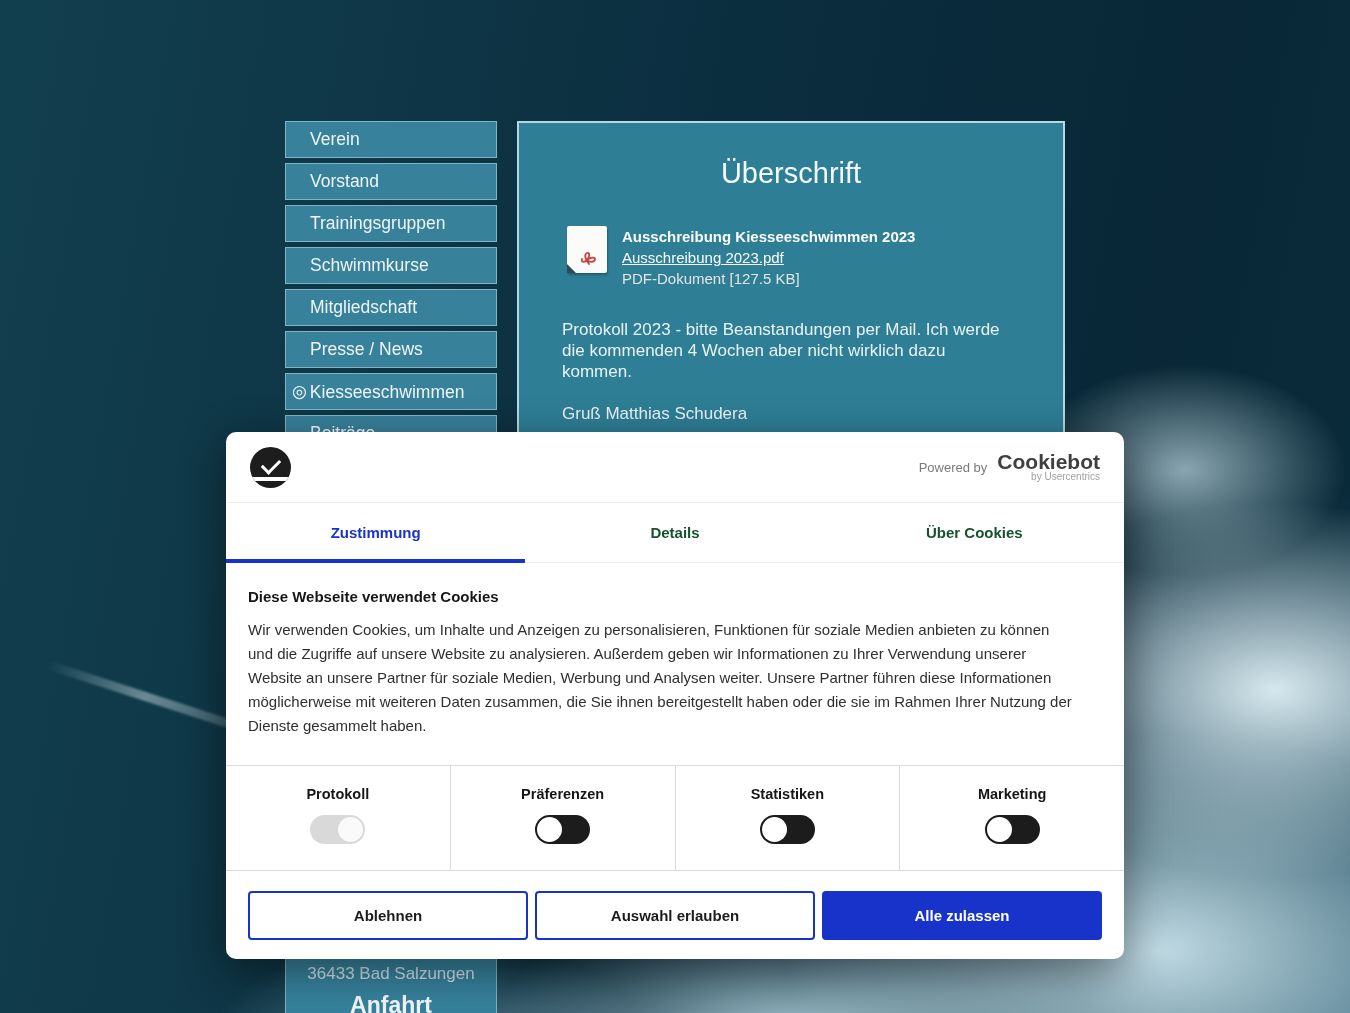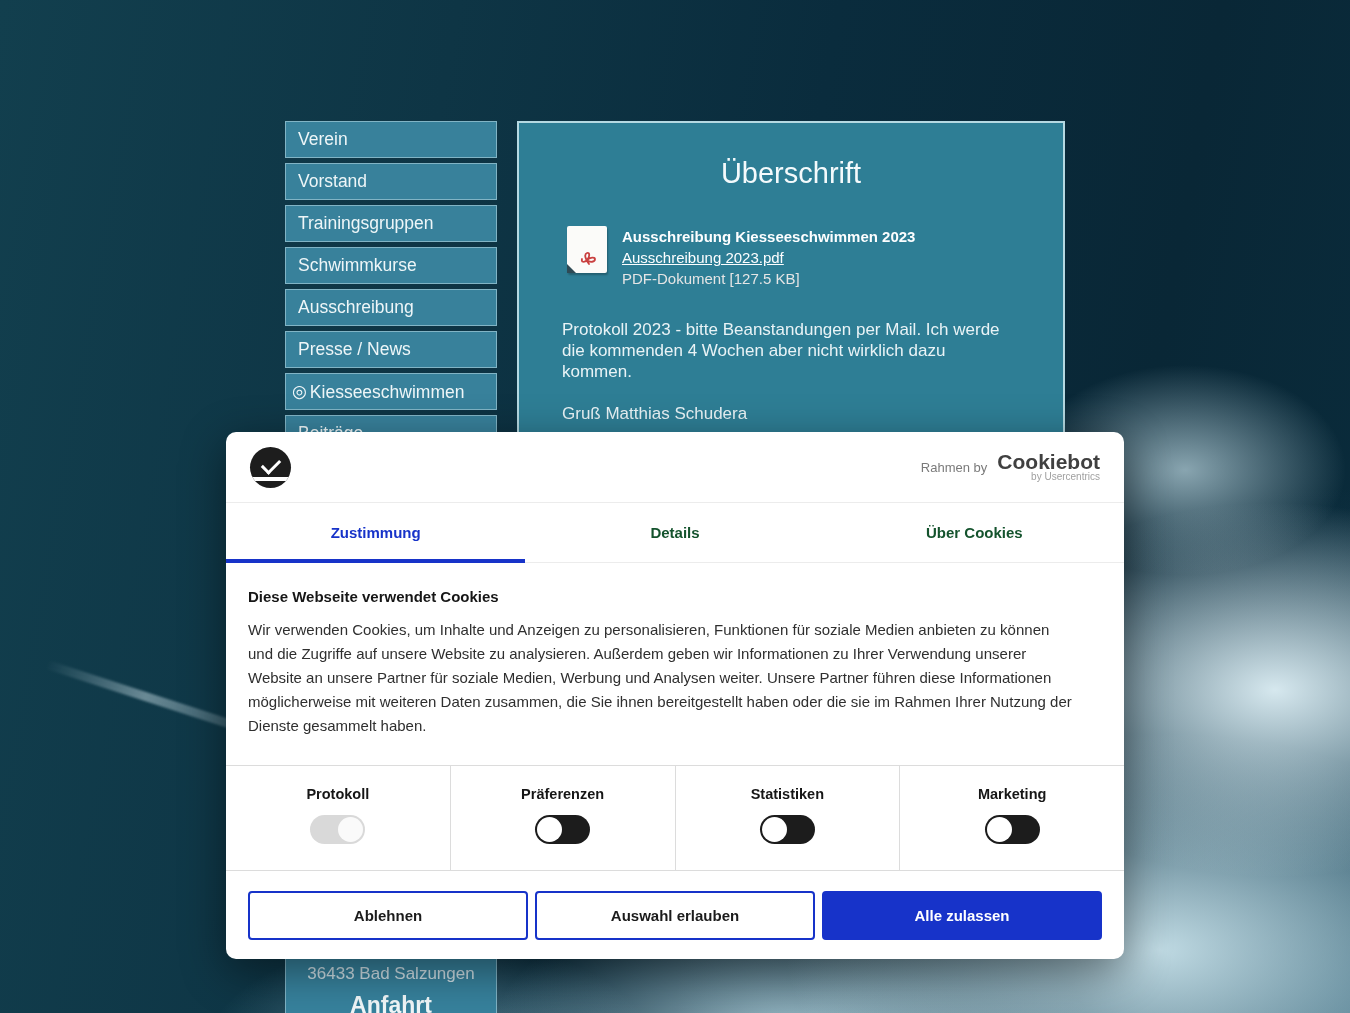--- a/index.html
+++ b/index.html
@@ -23,21 +23,21 @@
   .streak{
     position:absolute;left:40px;top:700px;width:260px;height:9px;z-index:0;
     background:linear-gradient(90deg,rgba(215,235,242,0),rgba(215,235,242,.45) 40%,rgba(215,235,242,0));
     transform:rotate(18deg);border-radius:5px;filter:blur(1px);
   }
   
   .sidebar{position:absolute;left:285px;top:121px;width:212px;z-index:1;}
   .menu-item{
     box-sizing:border-box;height:37px;margin-bottom:5px;
     background:#38819b;border:1px solid rgba(190,222,232,.55);
-    color:#eef6f8;font-size:17.5px;line-height:34px;padding-left:12px;
+    color:#eef6f8;font-size:17.5px;line-height:34px;padding-left:24px;
     white-space:nowrap;overflow:hidden;cursor:pointer;
   }
   .menu-item.active{display:flex;align-items:center;padding-left:6px;}
   .bullseye{font-size:17px;margin-right:3px;color:#f2f8fa;line-height:1;}
   
   .panel{
     position:absolute;left:517px;top:121px;width:548px;height:800px;z-index:1;
     box-sizing:border-box;background:#2e7e95;border:2px solid #b5d9e2;color:#e9f3f6;
   }
   .panel-title{margin-top:34px;text-align:center;font-size:29px;font-weight:400;color:#f4fafc;}
@@ -106,21 +106,21 @@
 <body>
 
 <div class="bg"></div>
 <div class="streak"></div>
 
 <nav class="sidebar">
   <div class="menu-item">Verein</div>
   <div class="menu-item">Vorstand</div>
   <div class="menu-item">Trainingsgruppen</div>
   <div class="menu-item">Schwimmkurse</div>
-  <div class="menu-item">Ausschreibung</div>
+  <div class="menu-item">Mitgliedschaft</div>
   <div class="menu-item">Presse / News</div>
   <div class="menu-item active">
     <span class="bullseye">◎</span>
     <span>Kiesseeschwimmen</span>
   </div>
   <div class="menu-item">Beiträge</div>
 </nav>
 
 <main class="panel">
   <h1 class="panel-title">Überschrift</h1>
@@ -158,21 +158,21 @@
   <div class="address-line">36433 Bad Salzungen</div>
   <div class="address-heading">Anfahrt</div>
 </div>
 
 <div class="dialog">
   <div class="dlg-header">
     <div class="cb-logo">
       <span class="check"></span>
     </div>
     <div class="dlg-brand">
-      <span class="powered-by">Rahmen by</span>
+      <span class="powered-by">Powered by</span>
       <span>
         <div class="brand-name">Cookiebot</div>
         <div class="brand-sub">by Usercentrics</div>
       </span>
     </div>
   </div>
 
   <div class="dlg-tabs">
     <div class="tab active">Zustimmung</div>
     <div class="tab">Details</div>

